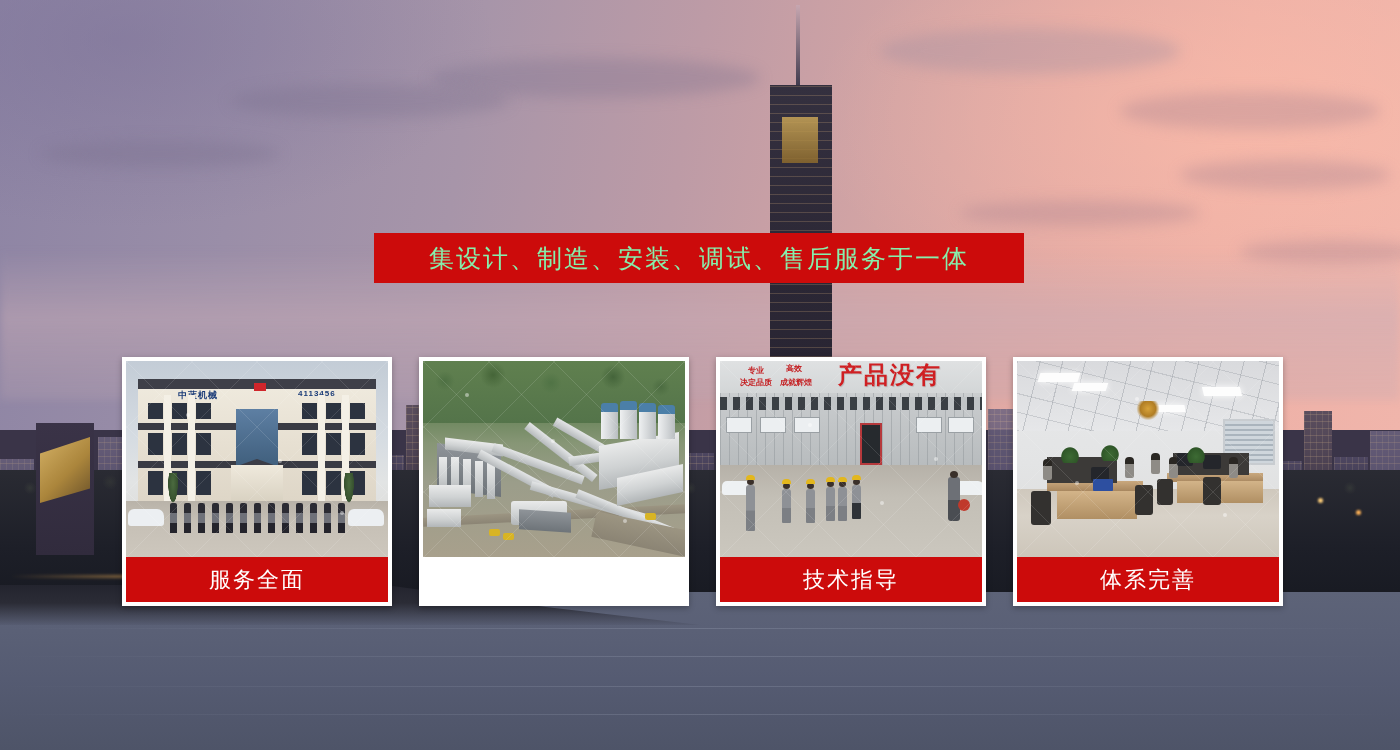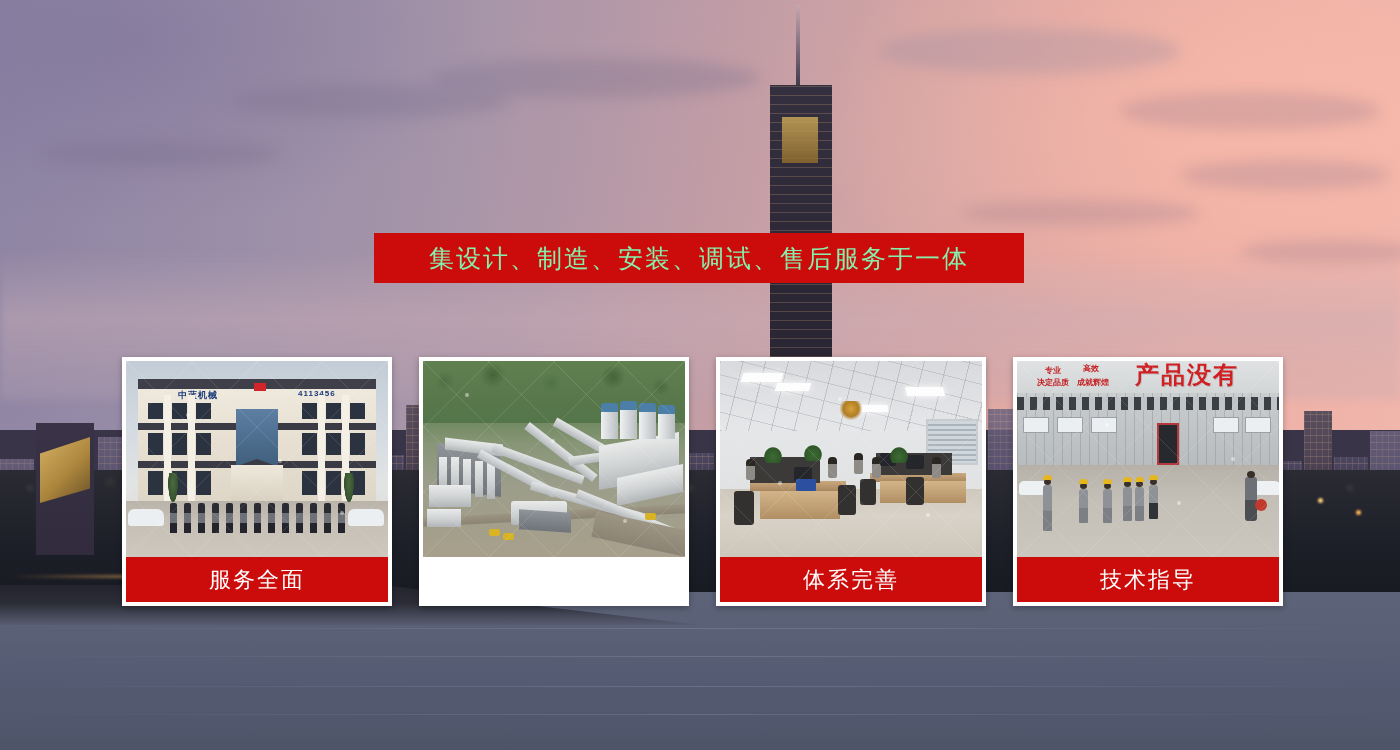--- a/index.html
+++ b/index.html
@@ -516,62 +516,20 @@
         <div class="p2-road" style="left:170px; top:160px; width:96px; height:26px; transform:rotate(12deg);"></div>
         <div class="wm"></div>
         <div class="wm-dot" style="left:42px;  top:32px;"></div>
         <div class="wm-dot" style="left:128px; top:78px;"></div>
         <div class="wm-dot" style="left:200px; top:158px;"></div>
       </div>
     </div>
 
     <div class="card">
       <div class="card-photo">
-        <div class="p3-wall"></div>
-        <div class="p3-ceil"></div>
-        <div class="p3-grid"></div>
-        <div class="p3-panel" style="left:22px;  top:12px; width:40px; height:9px; transform:skewX(-18deg);"></div>
-        <div class="p3-panel" style="left:56px;  top:22px; width:34px; height:8px; transform:skewX(-18deg);"></div>
-        <div class="p3-panel" style="left:186px; top:26px; width:38px; height:9px; transform:skewX(14deg);"></div>
-        <div class="p3-panel" style="left:138px; top:44px; width:30px; height:7px; transform:skewX(10deg);"></div>
-        <div class="p3-logo"></div>
-        <div class="p3-window"></div>
-        <div class="p3-floor"></div>
-        <div class="p3-desk" style="left:30px;  top:120px; width:96px; height:10px;"></div>
-        <div class="p3-deskside" style="left:30px; top:96px; width:70px; height:26px;"></div>
-        <div class="p3-desk" style="left:40px;  top:130px; width:80px; height:28px; background:linear-gradient(180deg,#d3b489,#b08f63);"></div>
-        <div class="p3-desk" style="left:150px; top:112px; width:96px; height:9px;"></div>
-        <div class="p3-deskside" style="left:156px; top:92px; width:76px; height:22px;"></div>
-        <div class="p3-desk" style="left:160px; top:120px; width:86px; height:22px; background:linear-gradient(180deg,#d3b489,#b08f63);"></div>
-        <div class="p3-chair" style="left:14px;  top:130px; width:20px; height:34px;"></div>
-        <div class="p3-chair" style="left:118px; top:124px; width:18px; height:30px;"></div>
-        <div class="p3-chair" style="left:140px; top:118px; width:16px; height:26px;"></div>
-        <div class="p3-chair" style="left:186px; top:116px; width:18px; height:28px;"></div>
-        <div class="p3-pers" style="left:26px;  top:98px;"></div>
-        <div class="p3-pers" style="left:108px; top:96px;"></div>
-        <div class="p3-pers" style="left:134px; top:92px;"></div>
-        <div class="p3-pers" style="left:152px; top:96px;"></div>
-        <div class="p3-pers" style="left:212px; top:96px;"></div>
-        <div class="p3-mon" style="left:74px;  top:106px; width:18px; height:14px;"></div>
-        <div class="p3-mon" style="left:160px; top:92px;  width:16px; height:13px;"></div>
-        <div class="p3-mon" style="left:186px; top:94px;  width:18px; height:14px;"></div>
-        <div class="p3-mon" style="left:76px;  top:118px; width:20px; height:12px; background:#2d4fa0; border-radius:1px;"></div>
-        <div class="p3-plant" style="left:44px;  top:86px;"></div>
-        <div class="p3-plant" style="left:84px;  top:84px;"></div>
-        <div class="p3-plant" style="left:170px; top:86px;"></div>
-        <div class="wm"></div>
-        <div class="wm-dot" style="left:118px; top:36px;"></div>
-        <div class="wm-dot" style="left:58px;  top:120px;"></div>
-        <div class="wm-dot" style="left:206px; top:152px;"></div>
-      </div>
-      <div class="card-cap">体系完善</div>
-    </div>
-
-    <div class="card">
-      <div class="card-photo">
         <div class="p4-sky"></div>
         <div class="p4-fac"></div>
         <div class="p4-facslats"></div>
         <div class="p4-redband"></div>
         <div class="p4-bigtext">产品没有</div>
         <div class="p4-smalltext" style="left:28px; top:4px;">专业</div>
         <div class="p4-smalltext" style="left:66px; top:2px;">高效</div>
         <div class="p4-smalltext" style="left:20px; top:16px;">决定品质</div>
         <div class="p4-smalltext" style="left:60px; top:16px;">成就辉煌</div>
         <div class="p4-winrow"></div>
@@ -606,14 +564,56 @@
         <div class="p4-head" style="left:230px; top:110px; width:8px; height:7px;"></div>
         <div class="p4-helmet"></div>
         <div class="wm"></div>
         <div class="wm-dot" style="left:88px;  top:62px;"></div>
         <div class="wm-dot" style="left:160px; top:140px;"></div>
         <div class="wm-dot" style="left:214px; top:96px;"></div>
       </div>
       <div class="card-cap">技术指导</div>
     </div>
 
+    <div class="card">
+      <div class="card-photo">
+        <div class="p3-wall"></div>
+        <div class="p3-ceil"></div>
+        <div class="p3-grid"></div>
+        <div class="p3-panel" style="left:22px;  top:12px; width:40px; height:9px; transform:skewX(-18deg);"></div>
+        <div class="p3-panel" style="left:56px;  top:22px; width:34px; height:8px; transform:skewX(-18deg);"></div>
+        <div class="p3-panel" style="left:186px; top:26px; width:38px; height:9px; transform:skewX(14deg);"></div>
+        <div class="p3-panel" style="left:138px; top:44px; width:30px; height:7px; transform:skewX(10deg);"></div>
+        <div class="p3-logo"></div>
+        <div class="p3-window"></div>
+        <div class="p3-floor"></div>
+        <div class="p3-desk" style="left:30px;  top:120px; width:96px; height:10px;"></div>
+        <div class="p3-deskside" style="left:30px; top:96px; width:70px; height:26px;"></div>
+        <div class="p3-desk" style="left:40px;  top:130px; width:80px; height:28px; background:linear-gradient(180deg,#d3b489,#b08f63);"></div>
+        <div class="p3-desk" style="left:150px; top:112px; width:96px; height:9px;"></div>
+        <div class="p3-deskside" style="left:156px; top:92px; width:76px; height:22px;"></div>
+        <div class="p3-desk" style="left:160px; top:120px; width:86px; height:22px; background:linear-gradient(180deg,#d3b489,#b08f63);"></div>
+        <div class="p3-chair" style="left:14px;  top:130px; width:20px; height:34px;"></div>
+        <div class="p3-chair" style="left:118px; top:124px; width:18px; height:30px;"></div>
+        <div class="p3-chair" style="left:140px; top:118px; width:16px; height:26px;"></div>
+        <div class="p3-chair" style="left:186px; top:116px; width:18px; height:28px;"></div>
+        <div class="p3-pers" style="left:26px;  top:98px;"></div>
+        <div class="p3-pers" style="left:108px; top:96px;"></div>
+        <div class="p3-pers" style="left:134px; top:92px;"></div>
+        <div class="p3-pers" style="left:152px; top:96px;"></div>
+        <div class="p3-pers" style="left:212px; top:96px;"></div>
+        <div class="p3-mon" style="left:74px;  top:106px; width:18px; height:14px;"></div>
+        <div class="p3-mon" style="left:160px; top:92px;  width:16px; height:13px;"></div>
+        <div class="p3-mon" style="left:186px; top:94px;  width:18px; height:14px;"></div>
+        <div class="p3-mon" style="left:76px;  top:118px; width:20px; height:12px; background:#2d4fa0; border-radius:1px;"></div>
+        <div class="p3-plant" style="left:44px;  top:86px;"></div>
+        <div class="p3-plant" style="left:84px;  top:84px;"></div>
+        <div class="p3-plant" style="left:170px; top:86px;"></div>
+        <div class="wm"></div>
+        <div class="wm-dot" style="left:118px; top:36px;"></div>
+        <div class="wm-dot" style="left:58px;  top:120px;"></div>
+        <div class="wm-dot" style="left:206px; top:152px;"></div>
+      </div>
+      <div class="card-cap">体系完善</div>
+    </div>
+
   </div>
 </div>
 
 </body></html>

